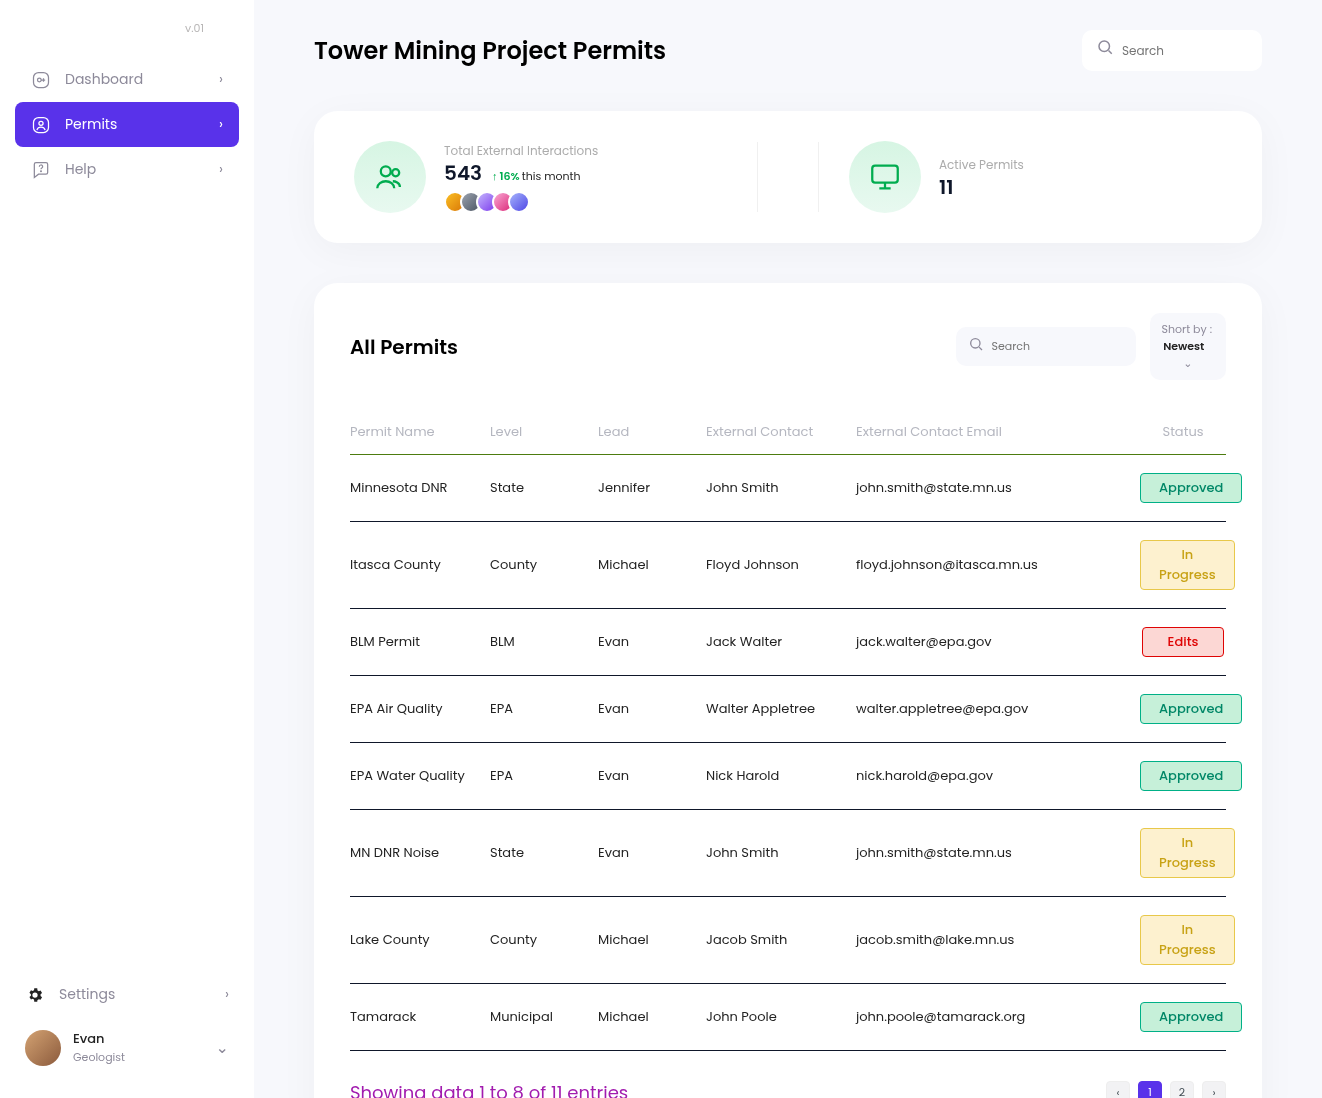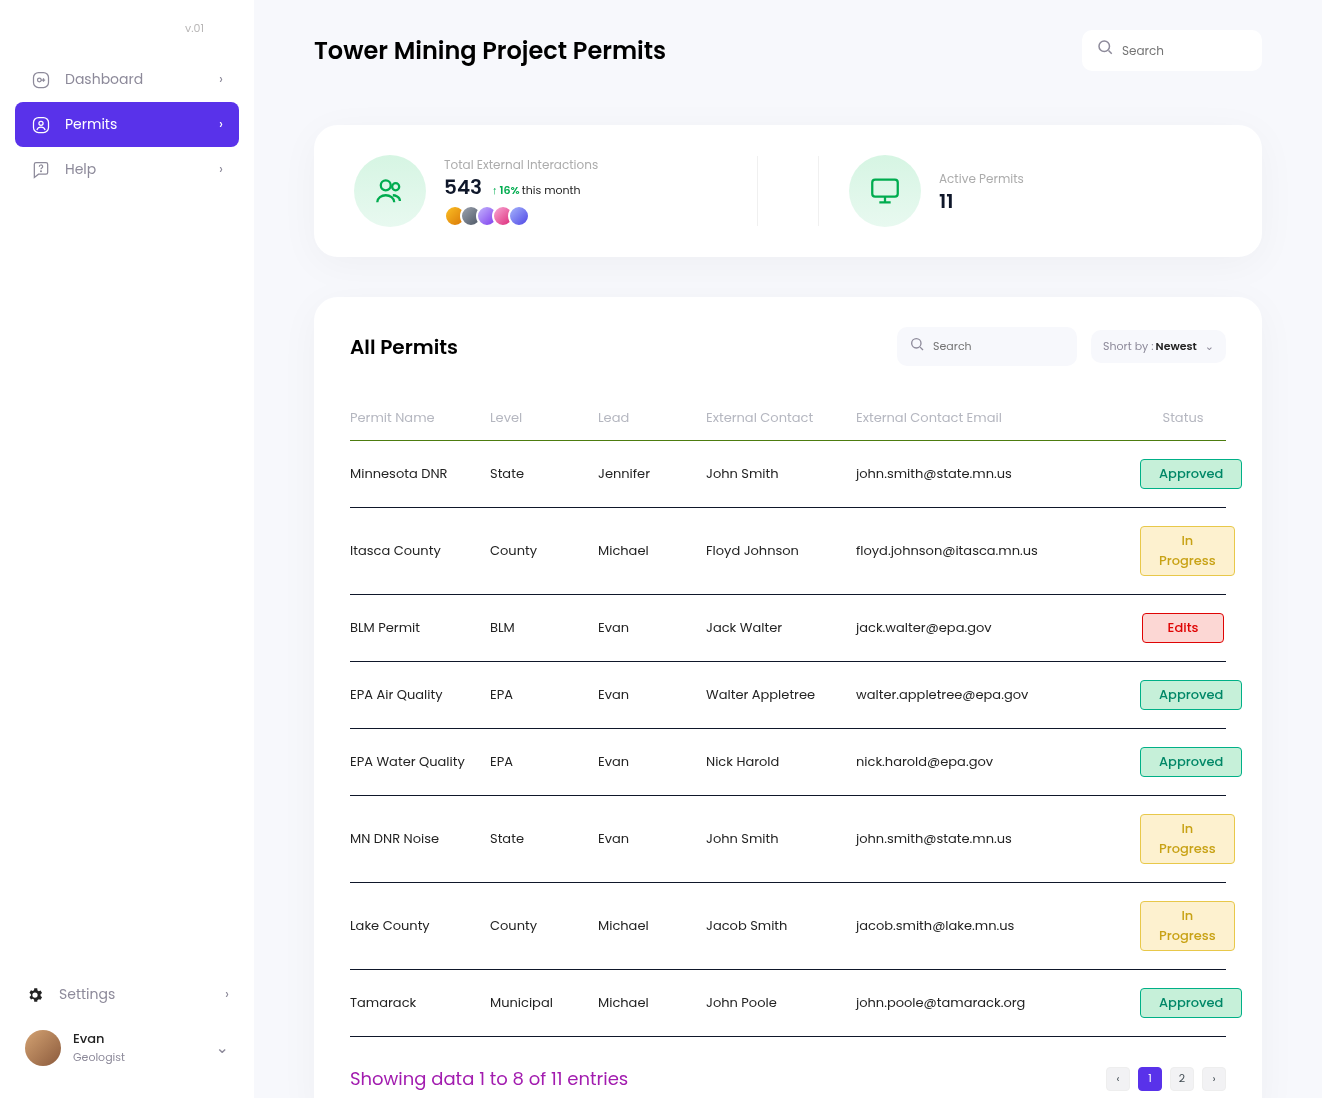--- a/index.html
+++ b/index.html
@@ -20,21 +20,21 @@
     .settings-item .icon { width: 20px; height: 20px; margin-right: 14px; display: flex; align-items: center; justify-content: center; }
     .user-item { display: flex; align-items: center; padding: 12px 10px; cursor: pointer; }
     .user-avatar { width: 36px; height: 36px; border-radius: 50%; background: linear-gradient(135deg, #d4a373, #8b5a3c); margin-right: 12px; }
     .user-info { flex: 1; }
     .user-name { font-size: 13px; font-weight: 500; color: #232323; }
     .user-role { font-size: 11px; color: #8d8a9a; }
     .user-chevron { color: #8d8a9a; }
     
     
     .main { flex: 1; padding: 30px 60px 30px 60px; overflow-y: auto; }
-    .top-row { display: flex; align-items: center; justify-content: space-between; margin-bottom: 54px; }
+    .top-row { display: flex; align-items: center; justify-content: space-between; margin-bottom: 40px; }
     .page-title { font-size: 24px; font-weight: 600; color: #000; }
     .search-box { display: flex; align-items: center; background: #fff; border-radius: 10px; padding: 8px 14px; width: 180px; }
     .search-box svg { margin-right: 8px; }
     .search-box input { border: none; outline: none; font-size: 12px; color: #8d8a9a; flex: 1; background: transparent; }
     
     
     .stats-card { background: #fff; border-radius: 24px; padding: 30px 40px; display: flex; align-items: center; margin-bottom: 40px; box-shadow: 0 8px 40px rgba(0,0,0,0.04); }
     .stat-block { display: flex; align-items: center; flex: 1; }
     .stat-icon { width: 72px; height: 72px; border-radius: 50%; background: linear-gradient(180deg, #d6f5e3 0%, #e8f9f0 100%); display: flex; align-items: center; justify-content: center; margin-right: 18px; }
     .stat-content { display: flex; flex-direction: column; }
@@ -54,21 +54,21 @@
     .stat-divider { width: 1px; height: 70px; background: #f0f0f0; margin: 0 30px; }
     
     
     .table-card { background: #fff; border-radius: 24px; padding: 30px 36px 30px 36px; box-shadow: 0 8px 40px rgba(0,0,0,0.04); }
     .table-header { display: flex; align-items: center; margin-bottom: 30px; gap: 40px; }
     .table-title { font-size: 20px; font-weight: 600; color: #000; }
     .table-controls { margin-left: auto; display: flex; gap: 14px; align-items: center; }
     .tbl-search { display: flex; align-items: center; background: #f7f8fc; border-radius: 10px; padding: 7px 12px; width: 180px; }
     .tbl-search svg { margin-right: 8px; }
     .tbl-search input { border: none; outline: none; font-size: 11px; color: #8d8a9a; flex: 1; background: transparent; }
-    .sort-box { display: flex; align-items: center; background: #f7f8fc; border-radius: 10px; padding: 8px 12px; font-size: 11px; color: #8d8a9a; cursor: pointer; }
+    .sort-box { display: flex; align-items: center; background: #f7f8fc; border-radius: 10px; padding: 8px 12px; font-size: 11px; color: #8d8a9a; cursor: pointer; flex-direction: column; }
     .sort-box .sortlbl { margin-right: 2px; }
     .sort-box .sortval { color: #232323; font-weight: 600; margin-right: 8px; }
     
     .table { width: 100%; }
     .thead { display: flex; padding: 12px 0; color: #B5B7C0; font-size: 13px; border-bottom: 1px solid #4d7c0f; }
     .th { flex-shrink: 0; }
     .trow { display: flex; padding: 18px 0; border-bottom: 1px solid #0f172a; font-size: 13px; color: #232323; align-items: center; }
     .td { flex-shrink: 0; }
     .c-name { width: 140px; }
     .c-level { width: 108px; }

